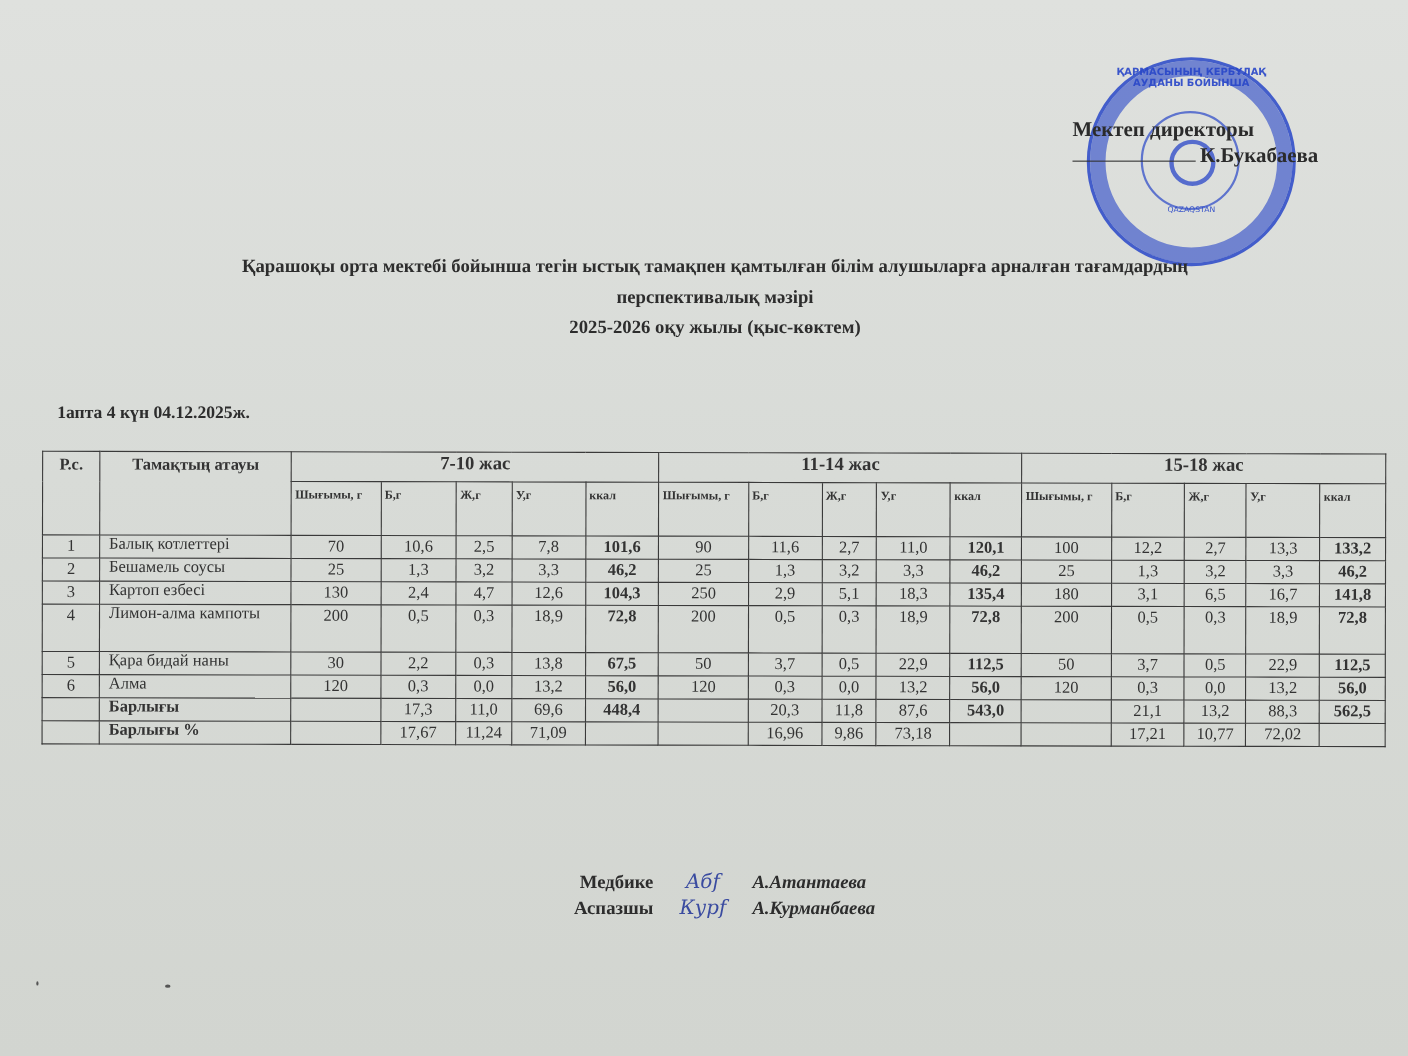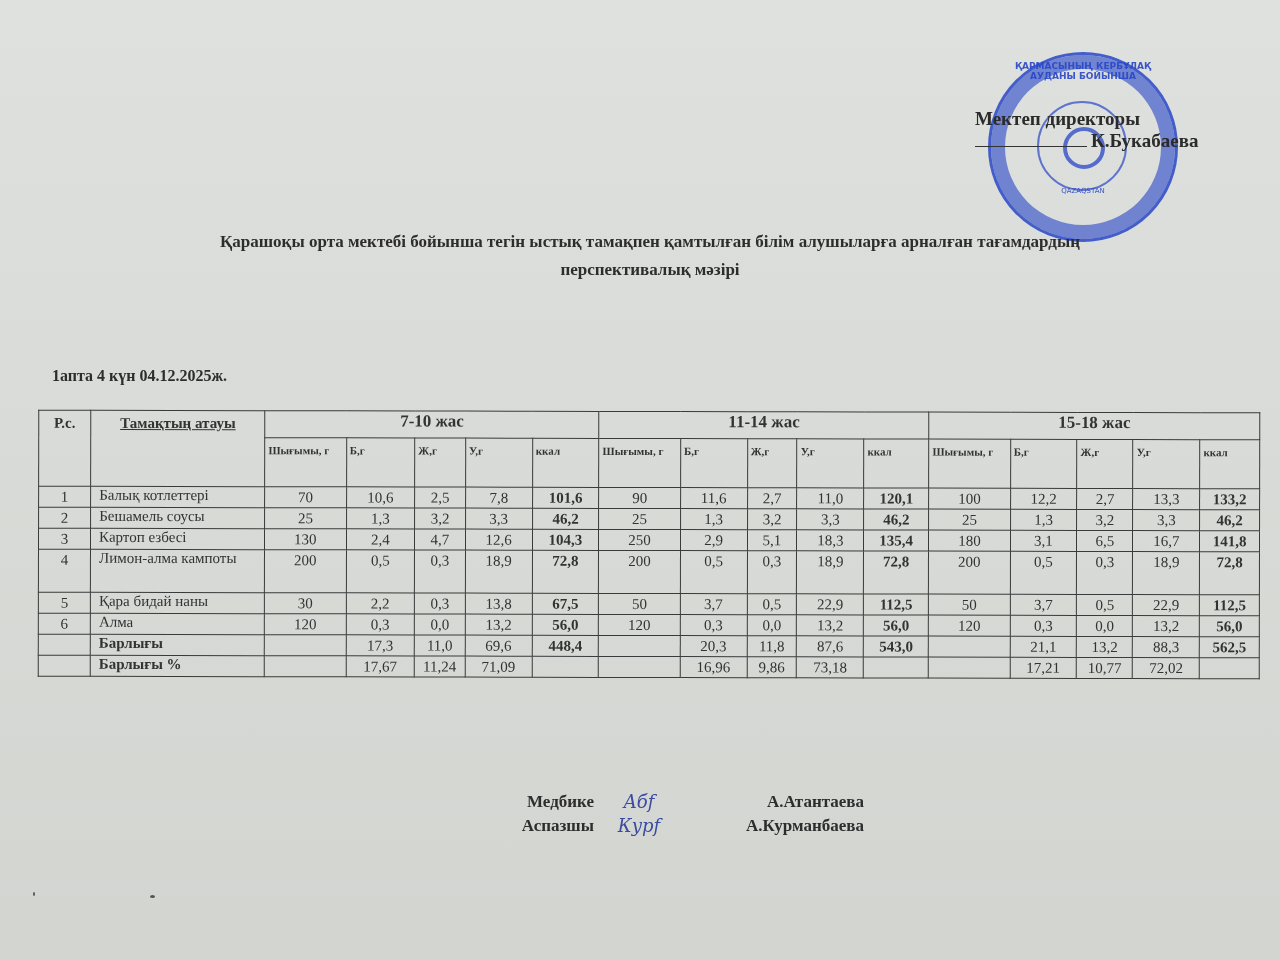--- a/index.html
+++ b/index.html
@@ -49,36 +49,36 @@
   table.menu {
     position: absolute; left: 38px; top: 411px; width: 1222px;
     border-collapse: collapse; font-size: 15px; color: #333;
     transform: rotate(0.12deg);
   }
   table.menu td, table.menu th {
     border: 1px solid #3a3a3a; padding: 0 3px; vertical-align: top;
   }
   table.menu th { font-weight: bold; }
   .h-rs { width: 48px; text-align: center; font-size: 15px; padding-top: 4px !important; }
-  .h-name { width: 170px; text-align: center; font-size: 15px; padding-top: 4px !important; text-decoration: underline; }
+  .h-name { width: 170px; text-align: center; font-size: 15px; padding-top: 4px !important; }
   .h-age { font-size: 17px; text-align: center; height: 26px; margin-top: 16px; }
   .h-sub { font-size: 11px; text-align: left; height: 42px; padding-top: 6px !important; }
   td.num { text-align: center; height: 20px; line-height: 20px; }
   td.kcal { text-align: center; font-weight: bold; }
   td.idx { text-align: center; }
   td.name { text-align: left; padding-left: 8px !important; }
   td.total-label { font-weight: bold; padding-left: 8px !important; }
   tr.tall td { height: 42px; }
   .signers {
     position: absolute; left: 494px; top: 790px; font-weight: bold; font-size: 17px; line-height: 24px; color: #2d2d2d;
   }
   .signers .row { display: flex; align-items: center; }
   .signers .role { width: 100px; text-align: right; }
   .signers .scribble { width: 90px; text-align: center; font-family: "DejaVu Serif", serif; font-style: italic; color: #3a4ba0; font-weight: normal; font-size: 18px; }
-  .signers .person { width: 180px; text-align: right; }
+  .signers .person { width: 180px; text-align: left; font-style: italic; }
   .speck { position: absolute; width: 5px; height: 3px; border-radius: 50%; background: #555; }
 </style>
 </head>
 <body>
 
 <div class="stamp">
   <div class="ring-text">ҚАРМАСЫНЫҢ КЕРБҰЛАҚ АУДАНЫ БОЙЫНША</div>
   <div class="inner"></div>
   <div class="center"></div>
   <div class="kz">QAZAQSTAN</div>
@@ -88,20 +88,21 @@
   <div>Мектеп директоры</div>
   <div class="sig-line">
     <span class="line"></span>
     <span>К.Букабаева</span>
   </div>
 </div>
 
 <div class="title">
   <div>Қарашоқы орта мектебі бойынша тегін ыстық тамақпен қамтылған білім алушыларға арналған тағамдардың</div>
   <div>перспективалық мәзірі</div>
+  <div>2025-2026 оқу жылы (қыс-көктем)</div>
 </div>
 
 <div class="week">1апта 4 күн  04.12.2025ж.</div>
 
 <table class="menu">
   <colgroup>
     <col style="width:50px">
       <col style="width:186px">
     <col style="width:84px">
       <col style="width:72px">

